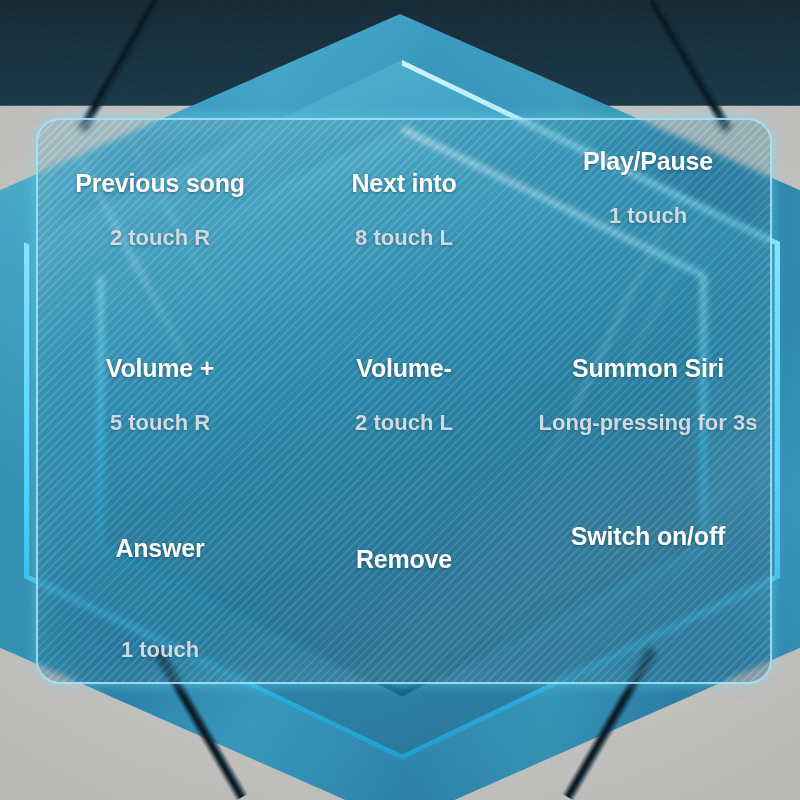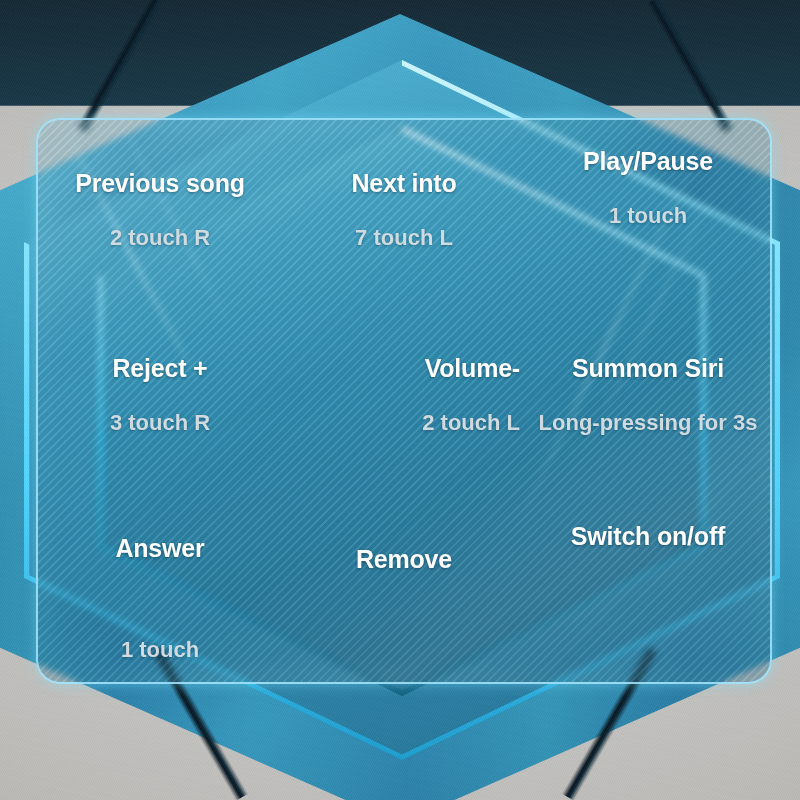--- a/index.html
+++ b/index.html
@@ -240,21 +240,21 @@
     text-shadow: 0 1px 3px rgba(0,30,45,.35);
   }
 
   
   .r1 { justify-content: flex-start; }
   .r1c1 { padding-top: 50px; }
   .r1c2 { padding-top: 50px; }
   .r1c3 { padding-top: 28px; }
 
   .r2c1 { padding-top: 48px; }
-  .r2c2 { padding-top: 48px; align-items: flex-end; }
+  .r2c2 { padding-top: 48px; }
   .r2c3 { padding-top: 48px; }
 
   .r3c1 { padding-top: 40px; gap: 47px; }
   .r3c2 { padding-top: 51px; }
   .r3c3 { padding-top: 28px; gap: 15px; }
 
   .sub-narrow { max-width: 225px; }
 </style>
 </head>
 <body>
@@ -282,31 +282,31 @@
   <div class="glass-card">
     <div class="grid">
 
       <div class="cell r1 r1c1">
         <div class="title">Previous song</div>
         <div class="sub">2 touch R</div>
       </div>
 
       <div class="cell r1 r1c2">
         <div class="title">Next into</div>
-        <div class="sub">7 touch L</div>
+        <div class="sub">8 touch L</div>
       </div>
 
       <div class="cell r1 r1c3">
         <div class="title">Play/Pause</div>
         <div class="sub">1 touch</div>
       </div>
 
       <div class="cell r2c1">
-        <div class="title">Reject +</div>
-        <div class="sub">3 touch R</div>
+        <div class="title">Volume +</div>
+        <div class="sub">5 touch R</div>
       </div>
 
       <div class="cell r2c2">
         <div class="title">Volume-</div>
         <div class="sub">2 touch L</div>
       </div>
 
       <div class="cell r2c3">
         <div class="title">Summon Siri</div>
         <div class="sub">Long-pressing for 3s</div>

